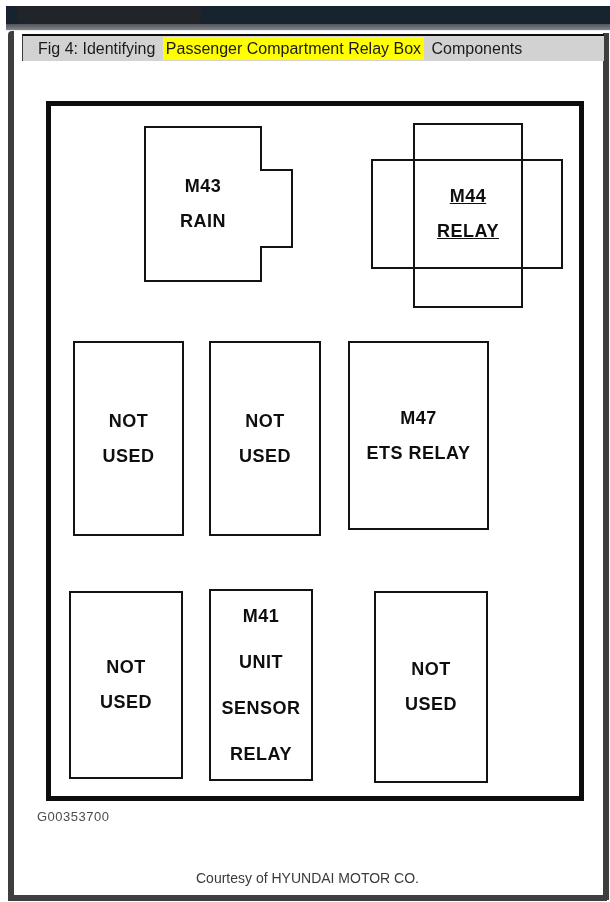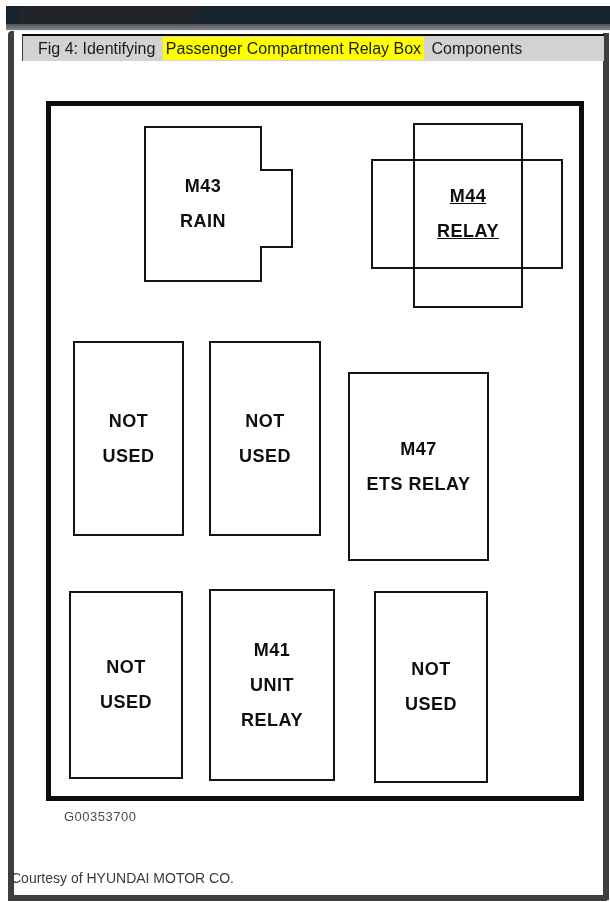--- a/index.html
+++ b/index.html
@@ -39,27 +39,27 @@
 
   .m43-main { left:138px; top:120px; width:118px; height:156px; }
   .m43-tab  { left:254px; top:163px; width:33px;  height:79px;
               border:2px solid #131313; border-left:none; background:#ffffff; }
   .m44-v    { left:407px; top:117px; width:110px; height:185px; }
   .m44-h    { left:365px; top:153px; width:192px; height:110px; }
   .m44-label{ left:377px; top:155px; width:170px; height:106px; background:transparent; border:none;text-decoration:underline; }
 
   .nu1 { left:67px;  top:335px; width:111px; height:195px; }
   .nu2 { left:203px; top:335px; width:112px; height:195px; }
-  .m47 { left:342px; top:335px; width:141px; height:189px;margin-top:31px; }
+  .m47 { left:342px; top:335px; width:141px; height:189px; }
   .nu3 { left:63px;  top:585px; width:114px; height:188px; }
-  .m41 { left:203px; top:583px; width:126px; height:192px; }
+  .m41 { left:203px; top:583px; width:104px; height:192px;gap:11px; }
   .nu4 { left:368px; top:585px; width:114px; height:192px; }
 
-  .figure-code { left:55px; top:800px; font-size:13px; color:#4c4c4c; letter-spacing:0.5px; }
-  .courtesy { left:2px; top:861px; width:599px; text-align:left; font-size:14px; color:#3a3a3a; }
+  .figure-code { left:28px; top:800px; font-size:13px; color:#4c4c4c; letter-spacing:0.5px; }
+  .courtesy { left:2px; top:861px; width:599px; text-align:center; font-size:14px; color:#3a3a3a; }
 </style>
 </head>
 <body>
 
 <div class="screen">
 
   <div class="abs tab-bar">
     <div class="abs browser-tab"></div>
   </div>
   <div class="abs toolbar-strip"></div>
@@ -100,20 +100,21 @@
     <span>ETS RELAY</span>
   </div>
 
   <div class="abs comp nu3">
     <span>NOT</span>
     <span>USED</span>
   </div>
   <div class="abs comp m41">
     <span>M41</span>
     <span>UNIT</span>
+    <span>SENSOR</span>
     <span>RELAY</span>
   </div>
   <div class="abs comp nu4">
     <span>NOT</span>
     <span>USED</span>
   </div>
 
   <div class="abs figure-code">G00353700</div>
   <div class="abs courtesy">Courtesy of HYUNDAI MOTOR CO.</div>
 

